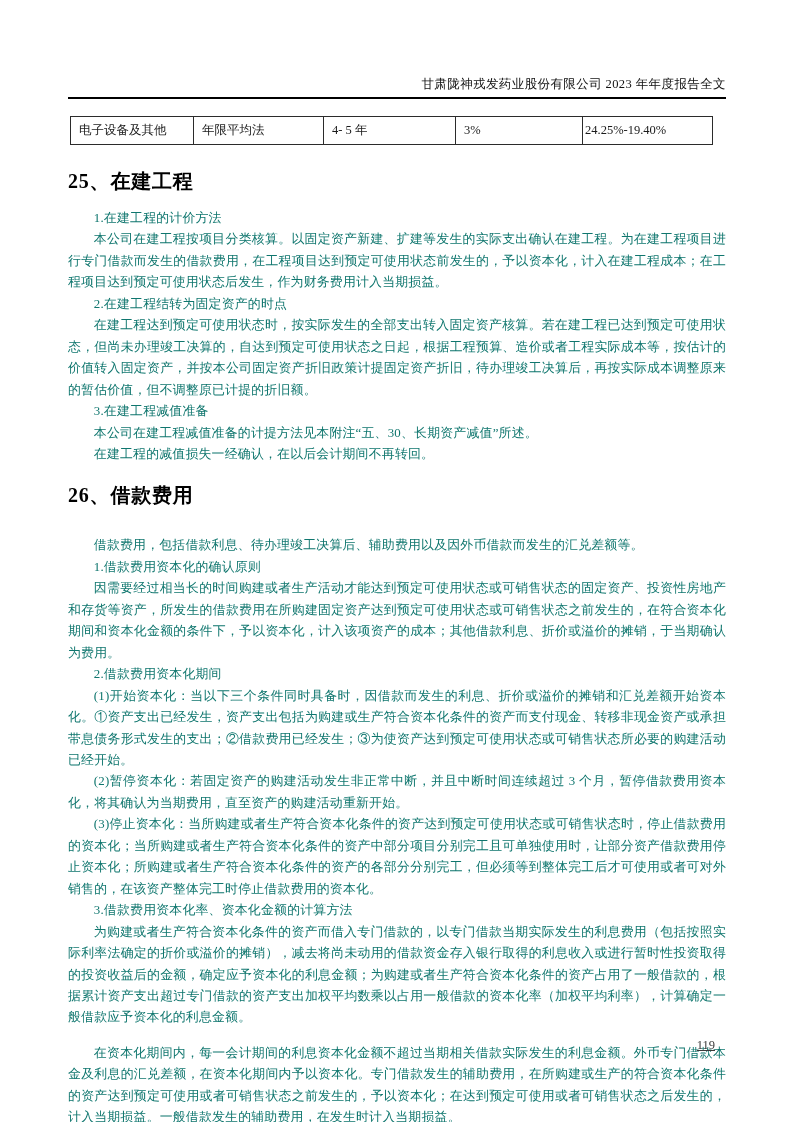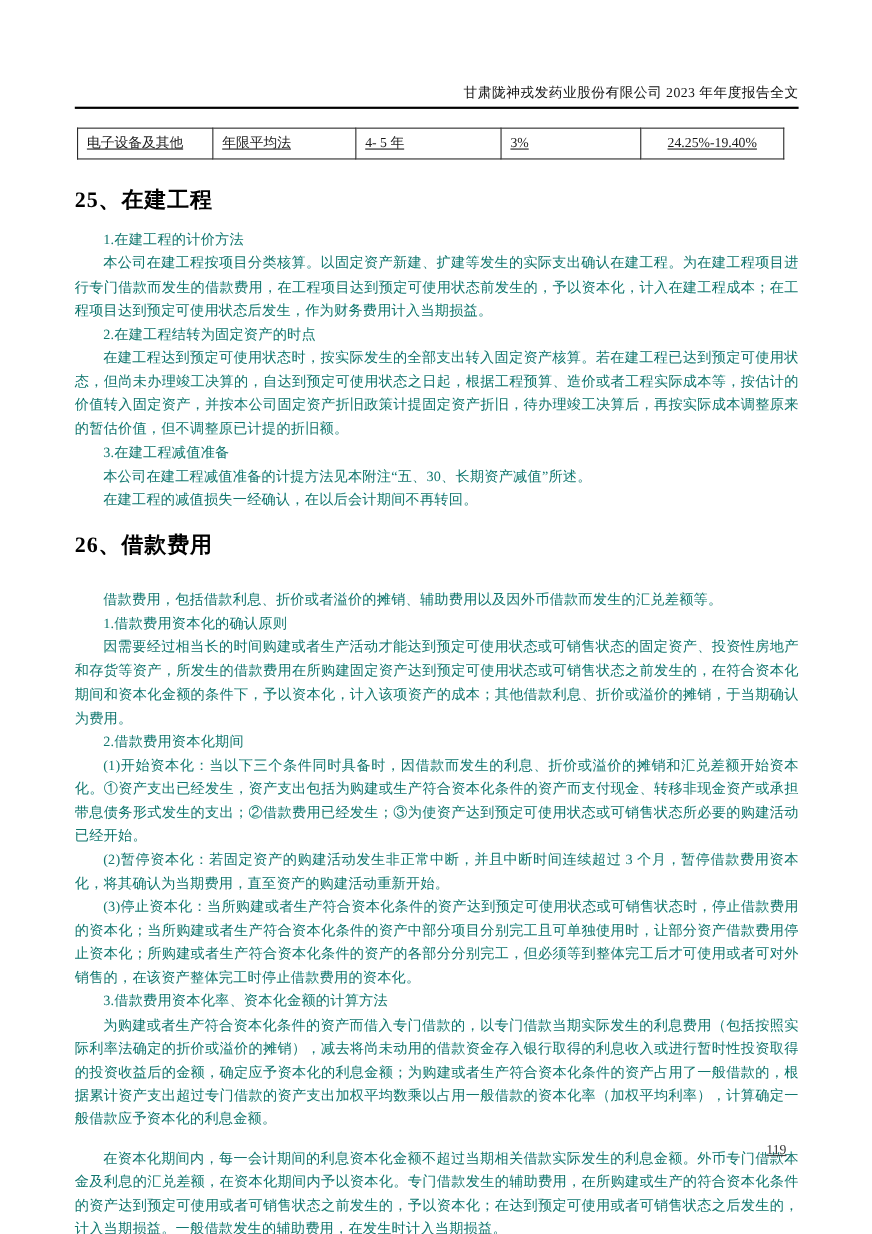--- a/index.html
+++ b/index.html
@@ -35,24 +35,23 @@
   }
   table.dep-table td {
     border: 1.5px solid #2b2b2b;
     height: 27px;
     padding: 0 2px 0 8px;
     font-size: 12.5px;
     color: #1a1a1a;
     white-space: nowrap;
     overflow: hidden;
     vertical-align: middle;
-    text-decoration: underline;
   }
   table.dep-table td.center {
-    text-align: center;
+    text-align: left;
     padding: 0 2px;
   }
   .sec-heading {
     font-size: 20px;
     font-weight: bold;
     letter-spacing: 0.8px;
     margin: 23px 0 13px 0;
     color: #000;
   }
   .sec-heading.second {
@@ -117,21 +116,21 @@
       <p>在建工程达到预定可使用状态时，按实际发生的全部支出转入固定资产核算。若在建工程已达到预定可使用状态，但尚未办理竣工决算的，自达到预定可使用状态之日起，根据工程预算、造价或者工程实际成本等，按估计的价值转入固定资产，并按本公司固定资产折旧政策计提固定资产折旧，待办理竣工决算后，再按实际成本调整原来的暂估价值，但不调整原已计提的折旧额。</p>
       <p>3.在建工程减值准备</p>
       <p>本公司在建工程减值准备的计提方法见本附注“五、30、长期资产减值”所述。</p>
       <p>在建工程的减值损失一经确认，在以后会计期间不再转回。</p>
     </div>
   </div>
 
   <div>
     <div class="sec-heading second">26、借款费用</div>
     <div class="body-text">
-      <p>借款费用，包括借款利息、折价或者溢价的摊销、辅助费用以及因外币借款而发生的汇兑差额等。</p>
+      <p>借款费用，包括借款利息、待办理竣工决算后、辅助费用以及因外币借款而发生的汇兑差额等。</p>
       <p>1.借款费用资本化的确认原则</p>
       <p>因需要经过相当长的时间购建或者生产活动才能达到预定可使用状态或可销售状态的固定资产、投资性房地产和存货等资产，所发生的借款费用在所购建固定资产达到预定可使用状态或可销售状态之前发生的，在符合资本化期间和资本化金额的条件下，予以资本化，计入该项资产的成本；其他借款利息、折价或溢价的摊销，于当期确认为费用。</p>
       <p>2.借款费用资本化期间</p>
       <p>(1)开始资本化：当以下三个条件同时具备时，因借款而发生的利息、折价或溢价的摊销和汇兑差额开始资本化。①资产支出已经发生，资产支出包括为购建或生产符合资本化条件的资产而支付现金、转移非现金资产或承担带息债务形式发生的支出；②借款费用已经发生；③为使资产达到预定可使用状态或可销售状态所必要的购建活动已经开始。</p>
       <p>(2)暂停资本化：若固定资产的购建活动发生非正常中断，并且中断时间连续超过 3 个月，暂停借款费用资本化，将其确认为当期费用，直至资产的购建活动重新开始。</p>
       <p>(3)停止资本化：当所购建或者生产符合资本化条件的资产达到预定可使用状态或可销售状态时，停止借款费用的资本化；当所购建或者生产符合资本化条件的资产中部分项目分别完工且可单独使用时，让部分资产借款费用停止资本化；所购建或者生产符合资本化条件的资产的各部分分别完工，但必须等到整体完工后才可使用或者可对外销售的，在该资产整体完工时停止借款费用的资本化。</p>
       <p>3.借款费用资本化率、资本化金额的计算方法</p>
       <p>为购建或者生产符合资本化条件的资产而借入专门借款的，以专门借款当期实际发生的利息费用（包括按照实际利率法确定的折价或溢价的摊销），减去将尚未动用的借款资金存入银行取得的利息收入或进行暂时性投资取得的投资收益后的金额，确定应予资本化的利息金额；为购建或者生产符合资本化条件的资产占用了一般借款的，根据累计资产支出超过专门借款的资产支出加权平均数乘以占用一般借款的资本化率（加权平均利率），计算确定一般借款应予资本化的利息金额。</p>
       <p class="gap-top">在资本化期间内，每一会计期间的利息资本化金额不超过当期相关借款实际发生的利息金额。外币专门借款本金及利息的汇兑差额，在资本化期间内予以资本化。专门借款发生的辅助费用，在所购建或生产的符合资本化条件的资产达到预定可使用或者可销售状态之前发生的，予以资本化；在达到预定可使用或者可销售状态之后发生的，计入当期损益。一般借款发生的辅助费用，在发生时计入当期损益。</p>
     </div>

